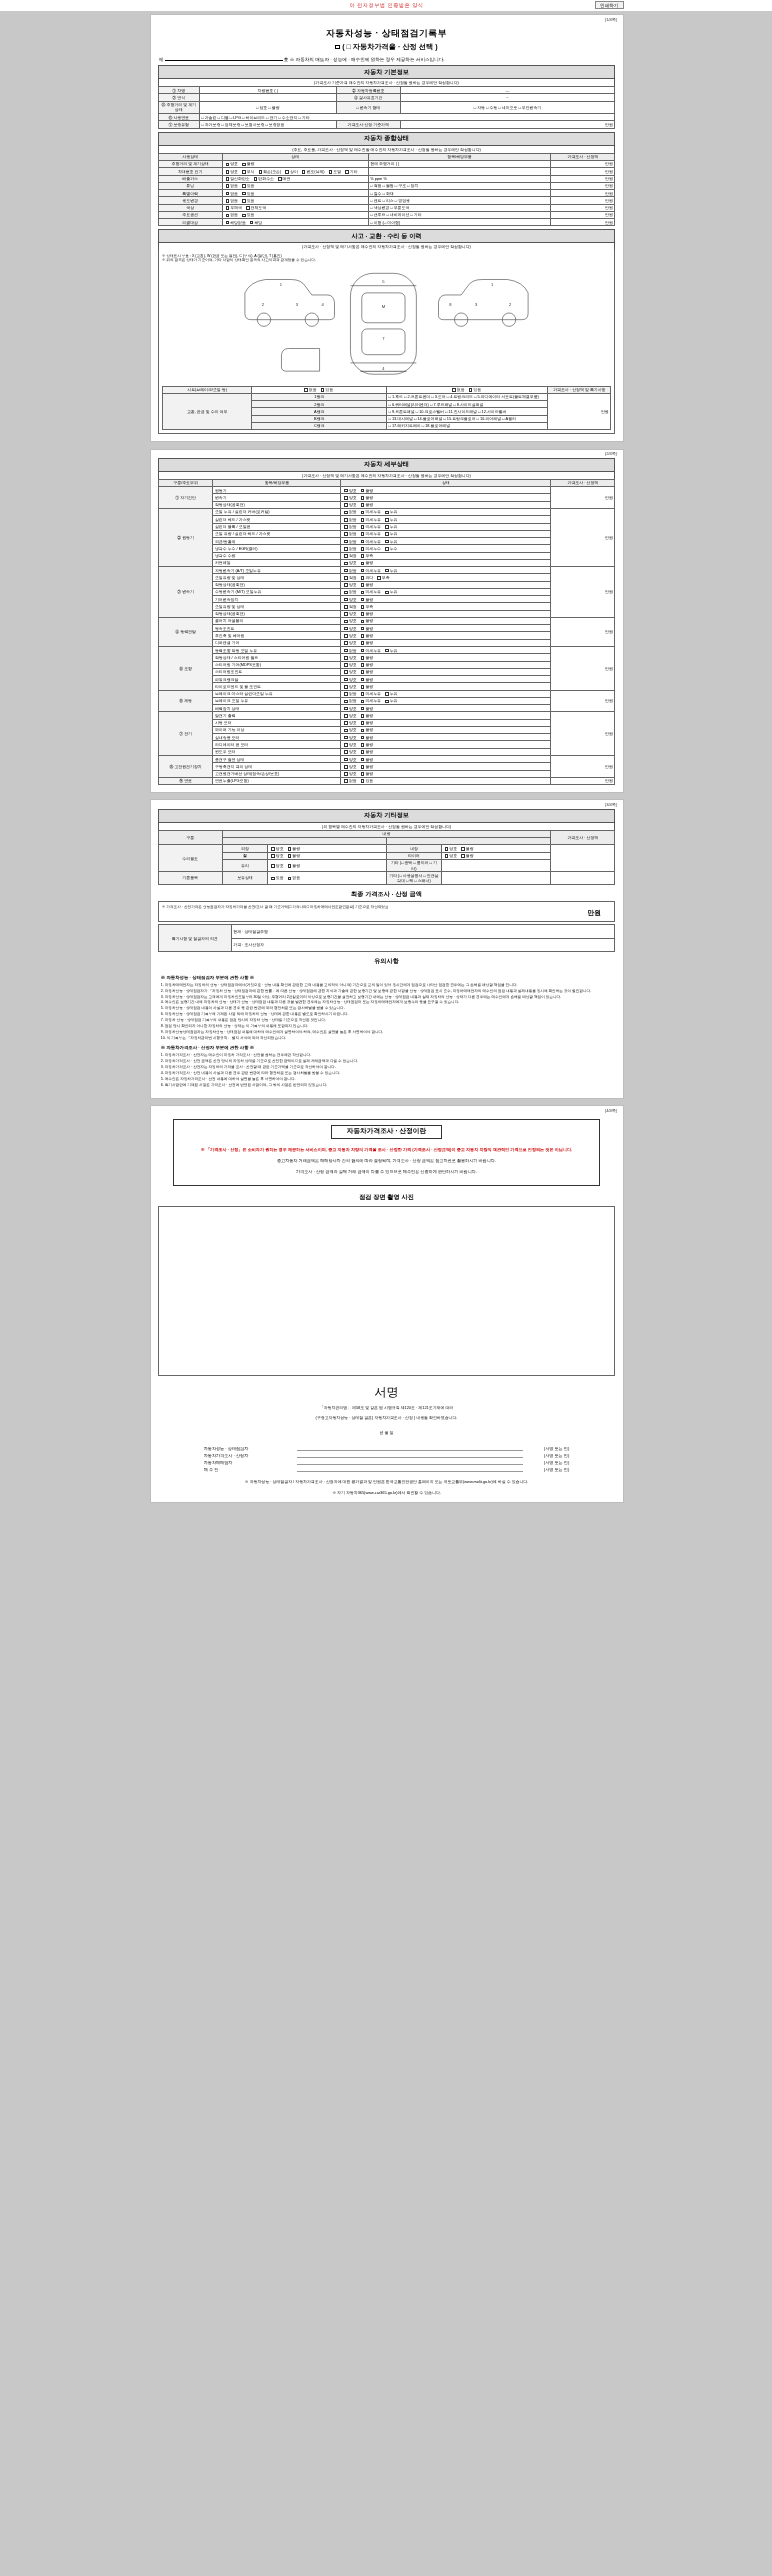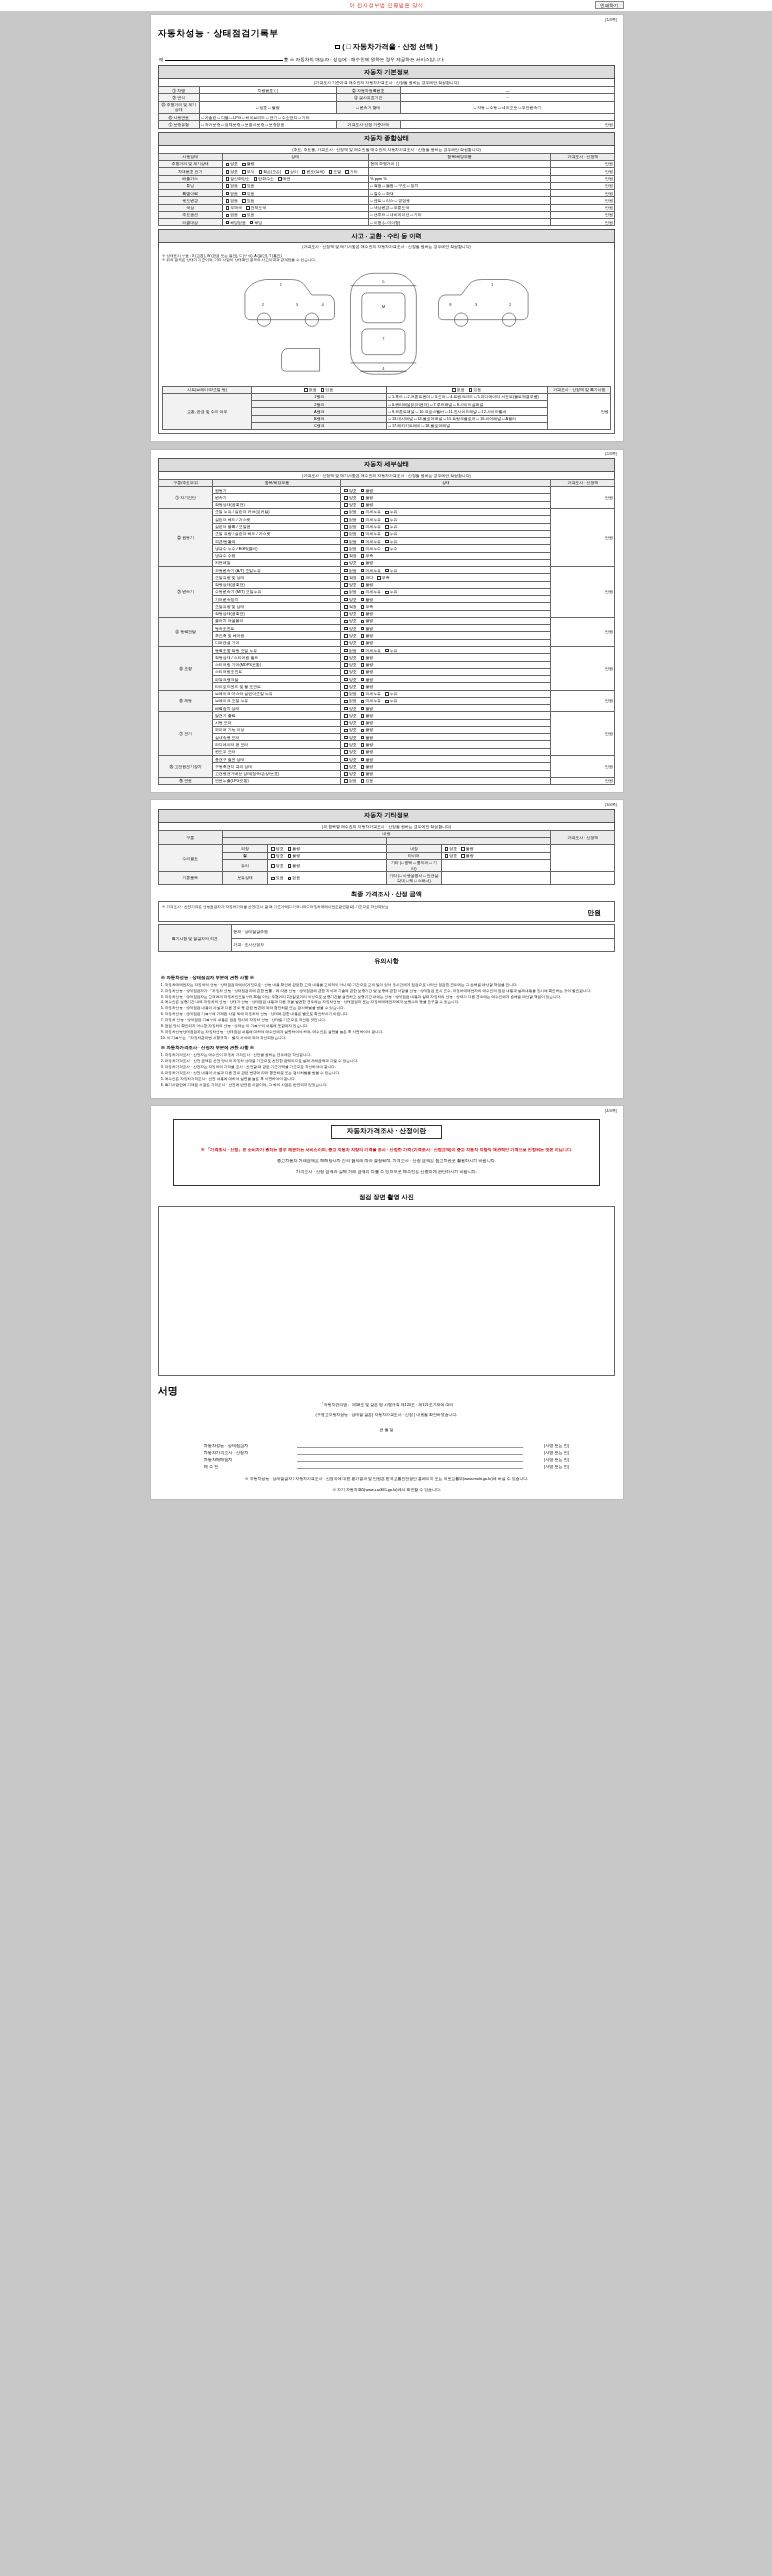--- a/index.html
+++ b/index.html
@@ -19,21 +19,21 @@
     position:absolute; right:calc(50% - 237px); top:1px;
     border:0.5px solid #888; background:#f2f2f2; font-size:4.6px; padding:0.5px 4.1px;
   }
 
   .sheet {
     width:474px; background:#fff; margin:3.1px 0; padding:5.2px 7.2px 7.2px 7.2px;
     position:relative; border:0.5px solid #bdbdbd;
   }
   .pagenum { position:absolute; right:5.2px; top:1.5px; font-size:4.1px; color:#333; }
 
-  .doc-title { font-size:8.8px; font-weight:bold; letter-spacing:0.5px; margin:7.2px 0 1px; }
+  .doc-title { text-align:center; font-size:8.8px; font-weight:bold; letter-spacing:0.5px; margin:7.2px 0 1px; }
   .doc-sub { text-align:center; font-size:7.2px; font-weight:bold; margin:2.1px 0 5.2px; }
   .doc-sub .box { display:inline-block; width:4.6px; height:4.6px; border:0.5px solid #000; margin-right:2.1px; vertical-align:middle;}
 
   .leadline { font-size:4.6px; margin:3.1px 1px 1px 1px; }
   .leadline .u { display:inline-block; min-width:118px; border-bottom:0.5px solid #000; }
 
   .bandtitle {
     background:#dcdcdc; border:0.5px solid #555; text-align:center; font-weight:bold;
     font-size:6.2px; padding:1.5px 0; margin-top:3.1px;
   }
@@ -59,21 +59,21 @@
   .terms h4 { font-size:4.4px; margin:4.1px 0 1.5px; }
   .terms p { margin:0.5px 0; }
 
   .sig-box { border:1.5px solid #333; padding:5.2px 7.2px; margin:7.2px 15.5px; text-align:center; }
   .sig-box .hd { font-size:6.7px; font-weight:bold; border:0.5px solid #333; display:inline-block; padding:1.5px 14.4px; background:#fff; margin-bottom:4.1px;}
   .sig-box .bd { font-size:4.1px; line-height:1.7; }
   .redt { color:#cc0000; font-weight:bold; }
 
   .photo-area { border:0.5px solid #666; height:170px; margin-top:3.1px; }
 
-  .sign-title { font-size:10px; font-weight:bold; margin:8.2px 0 3.1px; }
+  .sign-title { text-align:center; font-size:12px; font-weight:normal; margin:8.2px 0 3.1px; }
   .sign-body { font-size:3.9px; line-height:1.7; text-align:center; padding:0 20.6px; }
   .sign-rows { margin-top:8.2px; font-size:4.1px; }
   .sign-rows .row { display:flex; justify-content:space-between; padding:1px 46px; }
   .sign-rows .row .k { width:93px; text-align:left; }
   .sign-rows .row .v { flex:1; border-bottom:0.5px solid #999; }
   .footer-note { text-align:center; font-size:3.9px; margin-top:6.2px; }
 
   .amount-box { border:0.5px solid #666; padding:3.1px; font-size:4.1px; }
   .big-amt { text-align:right; font-size:6.7px; font-weight:bold; padding-right:10.3px;}
   .inline-t { text-align:center; font-size:6.2px; font-weight:bold; margin:5.2px 0 2.1px;}

